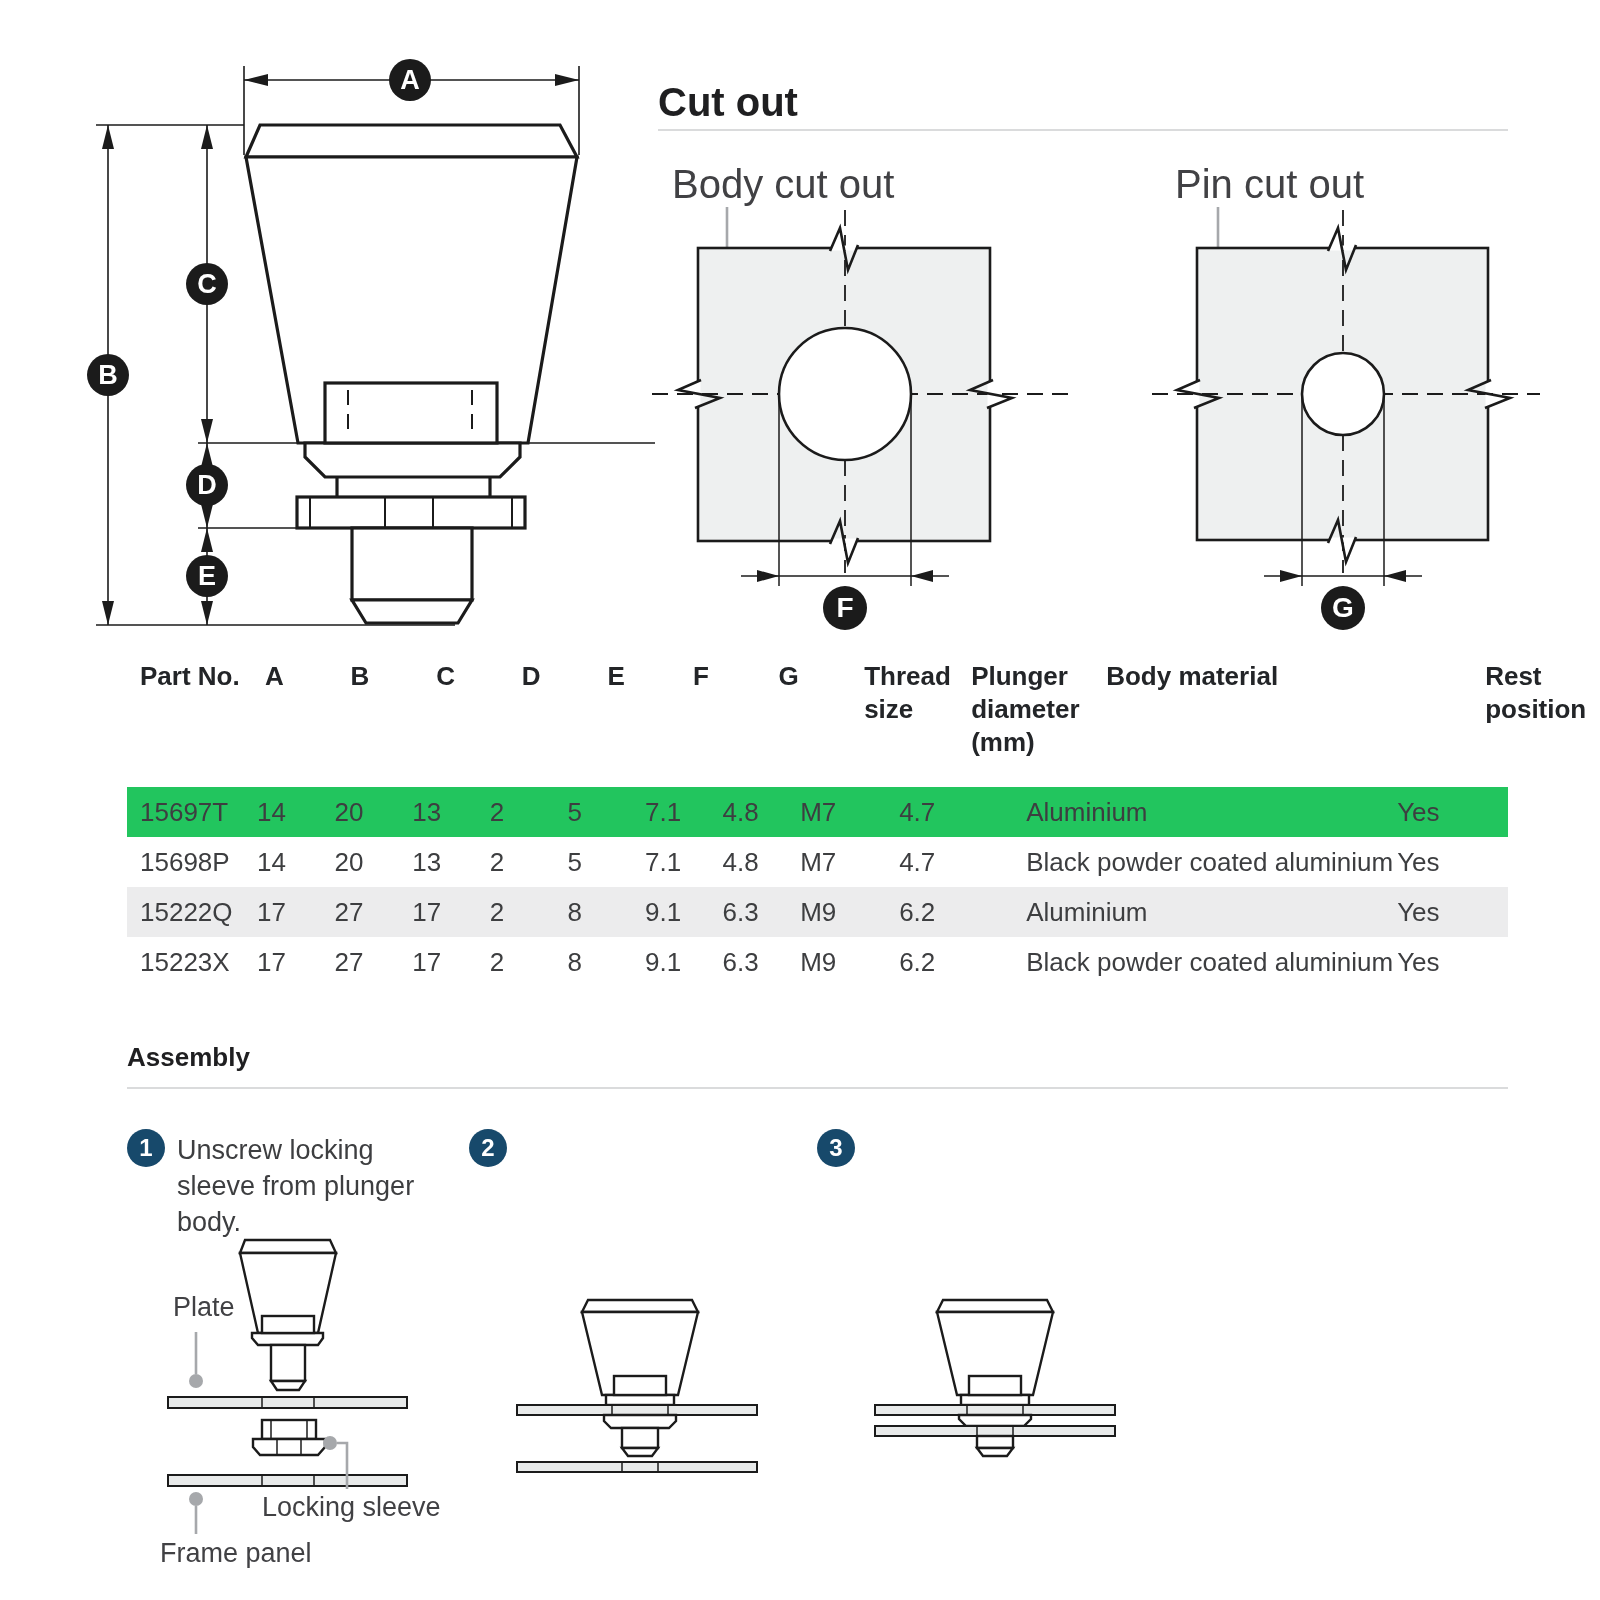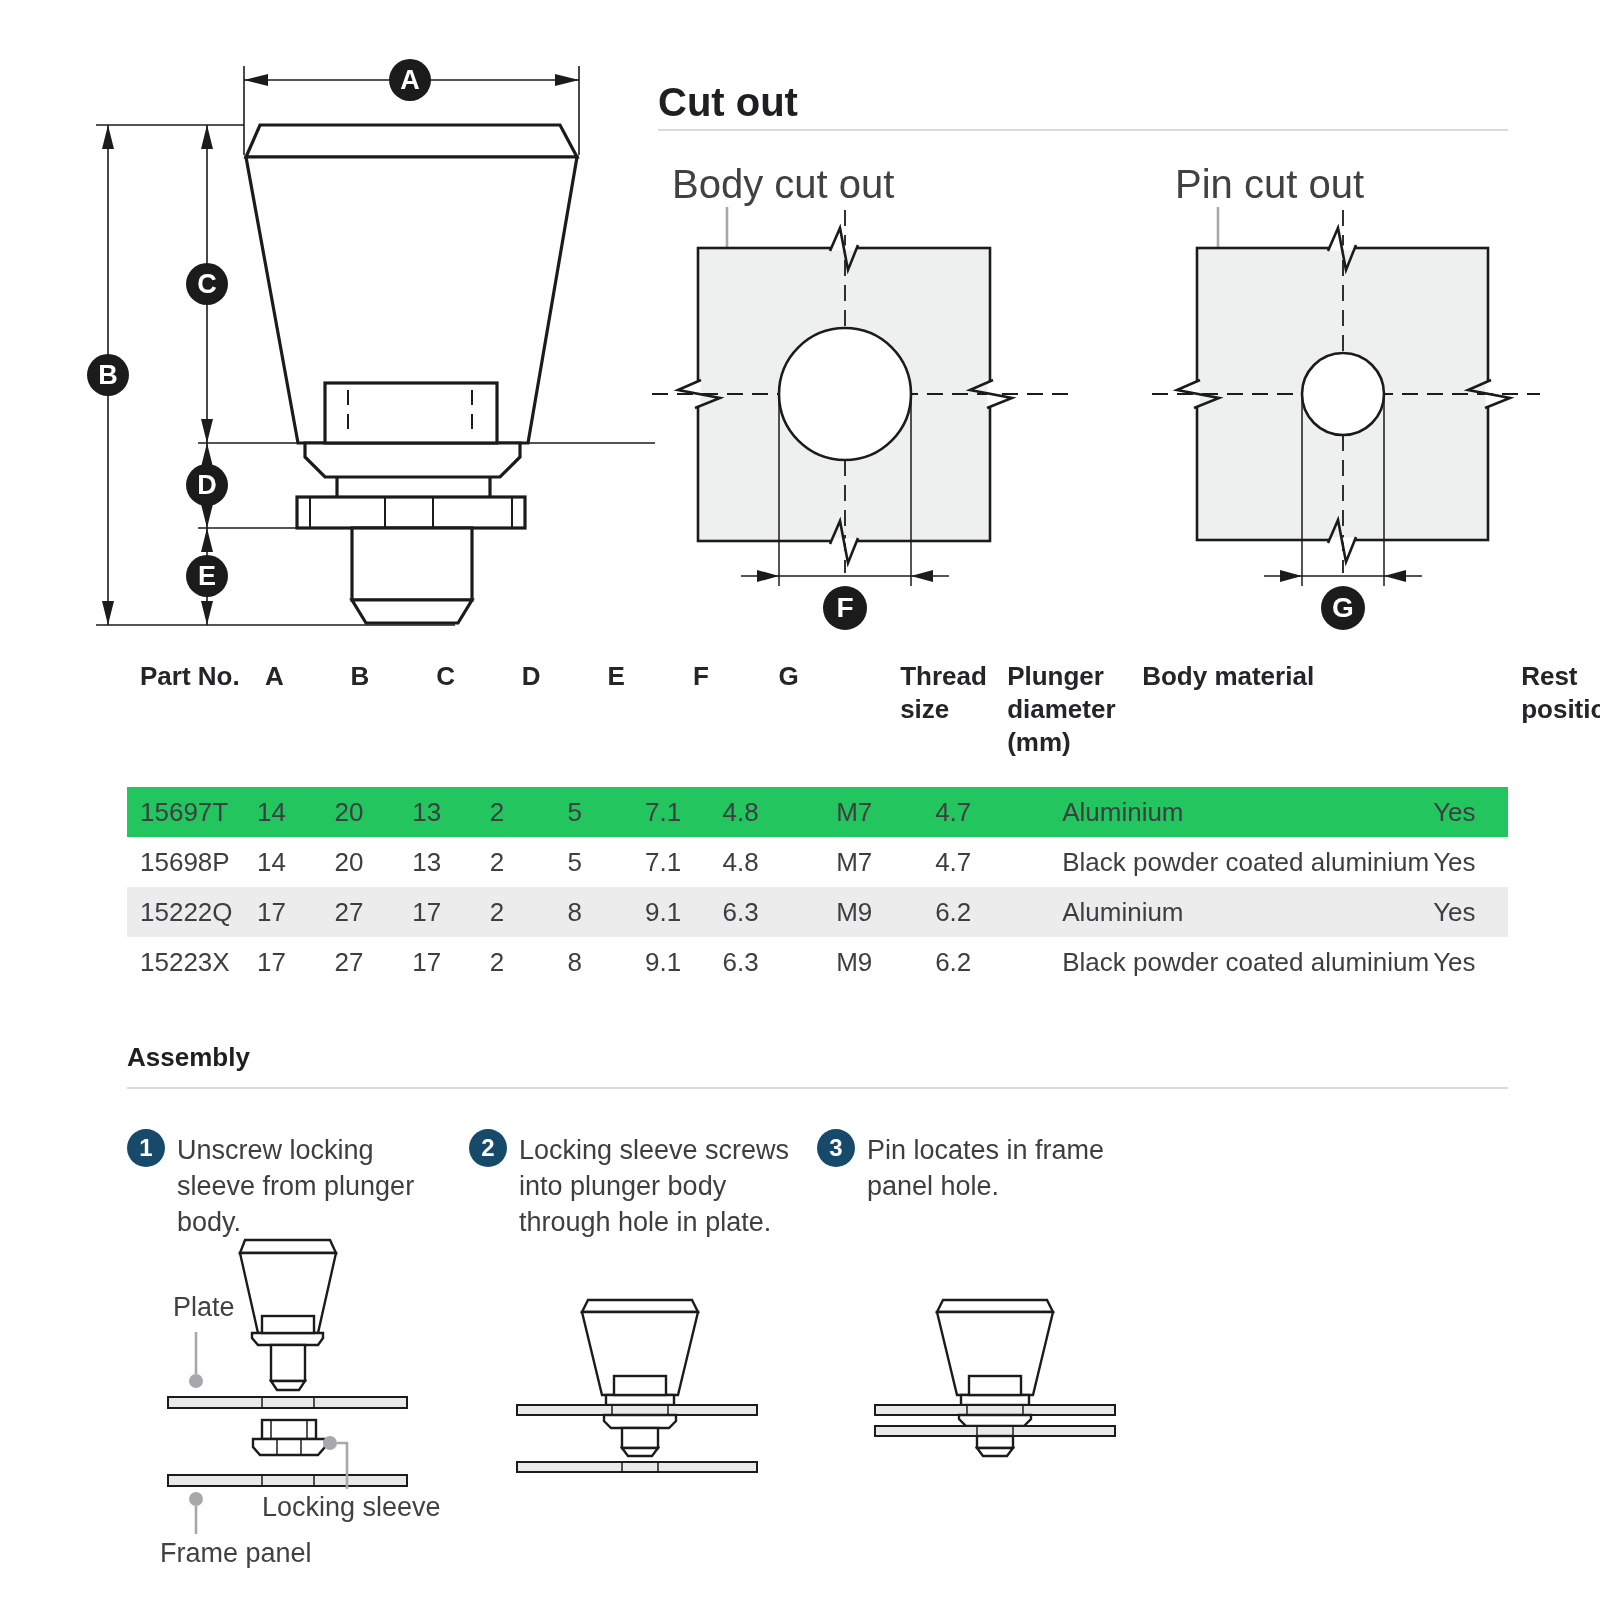--- a/index.html
+++ b/index.html
@@ -16,21 +16,21 @@
   .dim-badge.lg{width:44px;height:44px;font-size:28px;}
   .step-badge{position:absolute;width:38px;height:38px;border-radius:50%;background:#17496b;color:#fff;
     font-size:24px;font-weight:bold;display:flex;align-items:center;justify-content:center;line-height:1;}
   .step-text{position:absolute;font-size:27px;line-height:36px;color:#3d3e40;}
   
   .thead{display:flex;align-items:flex-start;font-size:26px;font-weight:bold;color:#232528;line-height:33px;gap:8px;}
   .trow{display:flex;align-items:center;height:50px;font-size:26px;color:#3d3e40;}
   .cell{box-sizing:border-box;flex:none;}
   .c0{width:130px;padding-left:13px;}
   .cn{width:77.6px;}
-  .cth{width:99px;padding-right:6px;margin-left:36px;}
+  .cth{width:99px;padding-right:6px;}
   .cpl{width:127px;padding-right:6px;}
   .cbm{width:371px;}
   .crs{width:111px;}
   .row-pink{background:#22c55e;}
   .row-grey{background:#ececed;}
   svg{display:block;}
 </style>
 </head>
 <body>
 
@@ -232,23 +232,21 @@
       <div class="cell crs">Yes</div>
     </div>
   </div>
 
   <div class="abs h2" style="left:127px;top:1042px">Assembly</div>
   <div class="abs rule" style="left:127px;top:1087px;width:1381px"></div>
 
   <div class="step-badge" style="left:127px;top:1129px">1</div>
   <div class="step-text" style="left:177px;top:1132px;width:250px">Unscrew locking sleeve from plunger body.</div>
   <div class="step-badge" style="left:469px;top:1129px">2</div>
-  <div class="step-text" style="left:519px;top:1132px;width:280px">Locking sleeve screws into plunger body through hole in plate.</div>
   <div class="step-badge" style="left:817px;top:1129px">3</div>
-  <div class="step-text" style="left:867px;top:1132px;width:280px">Pin locates in frame panel hole.</div>
 
   <svg class="abs" style="left:130px;top:1225px" width="400" height="350" viewBox="130 1225 400 350">
     <g stroke="#1b1b1b" stroke-width="2.4" fill="#ffffff">
       <polygon points="245,1240 330,1240 336,1253 240,1253"></polygon>
       <polygon points="240,1253 336,1253 318,1333 258,1333"></polygon>
       <polygon points="252,1333 323,1333 323,1338 318,1345 258,1345 252,1338"></polygon>
       <rect x="271" y="1345" width="34" height="36"></rect>
       <polygon points="271,1381 305,1381 299,1390 277,1390"></polygon>
       <rect x="262" y="1316" width="52" height="17"></rect>
     </g>

